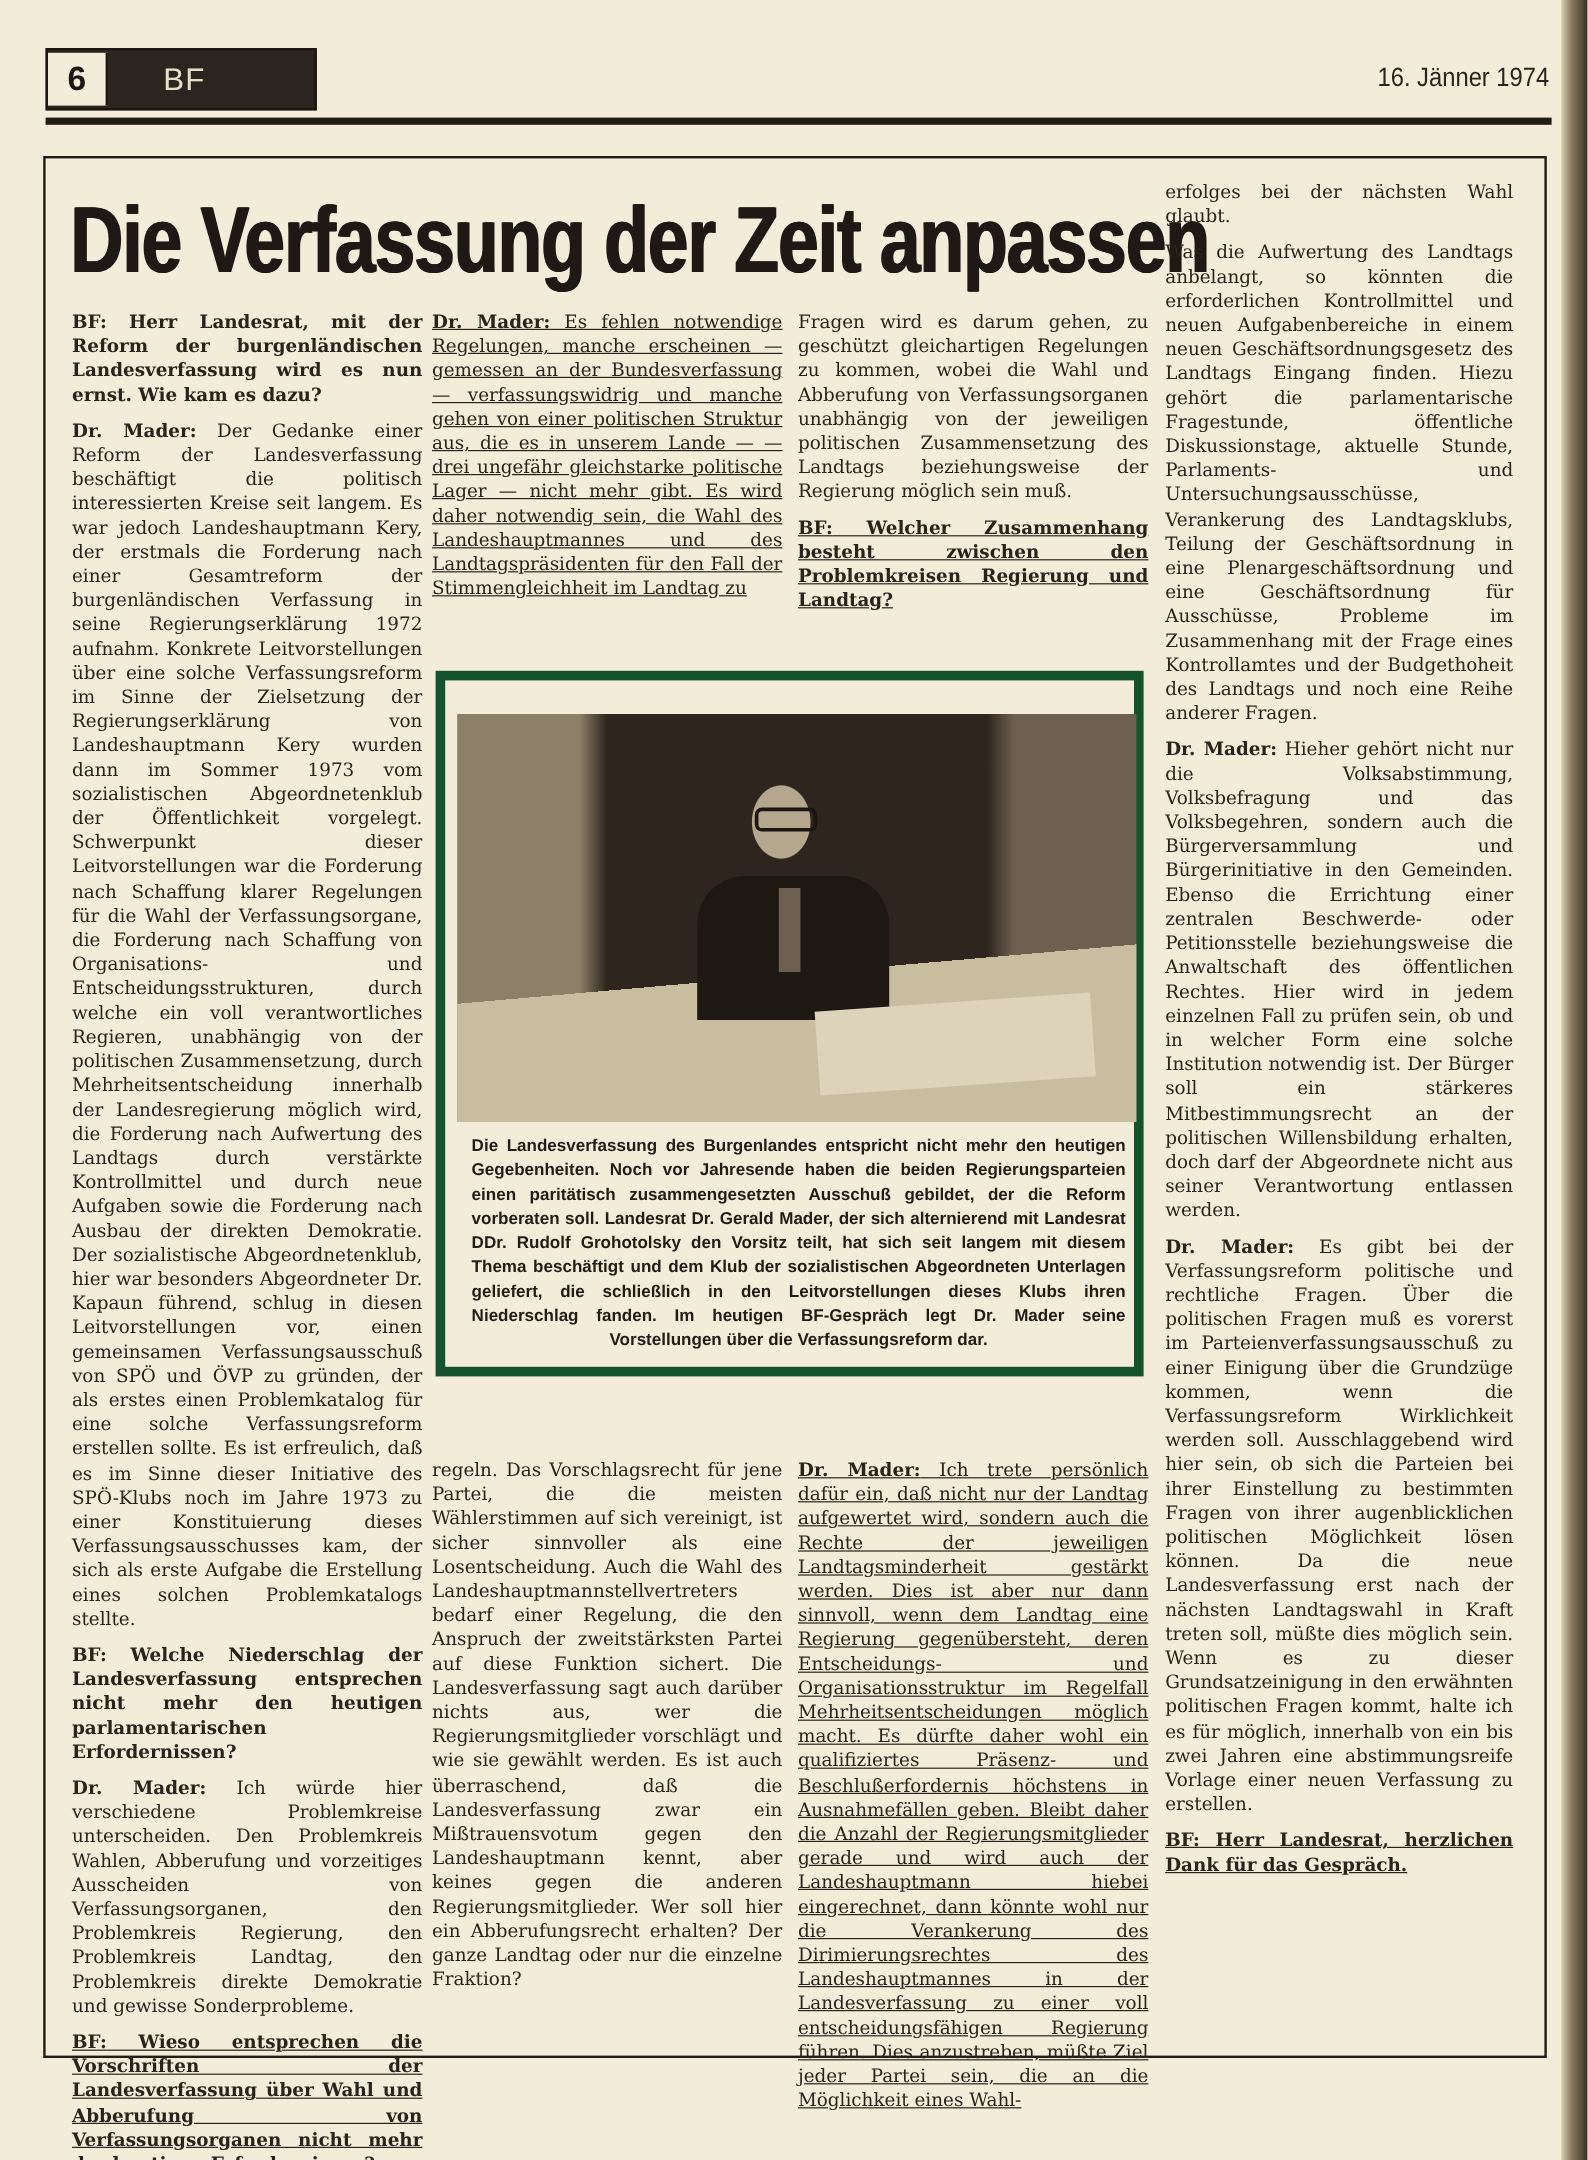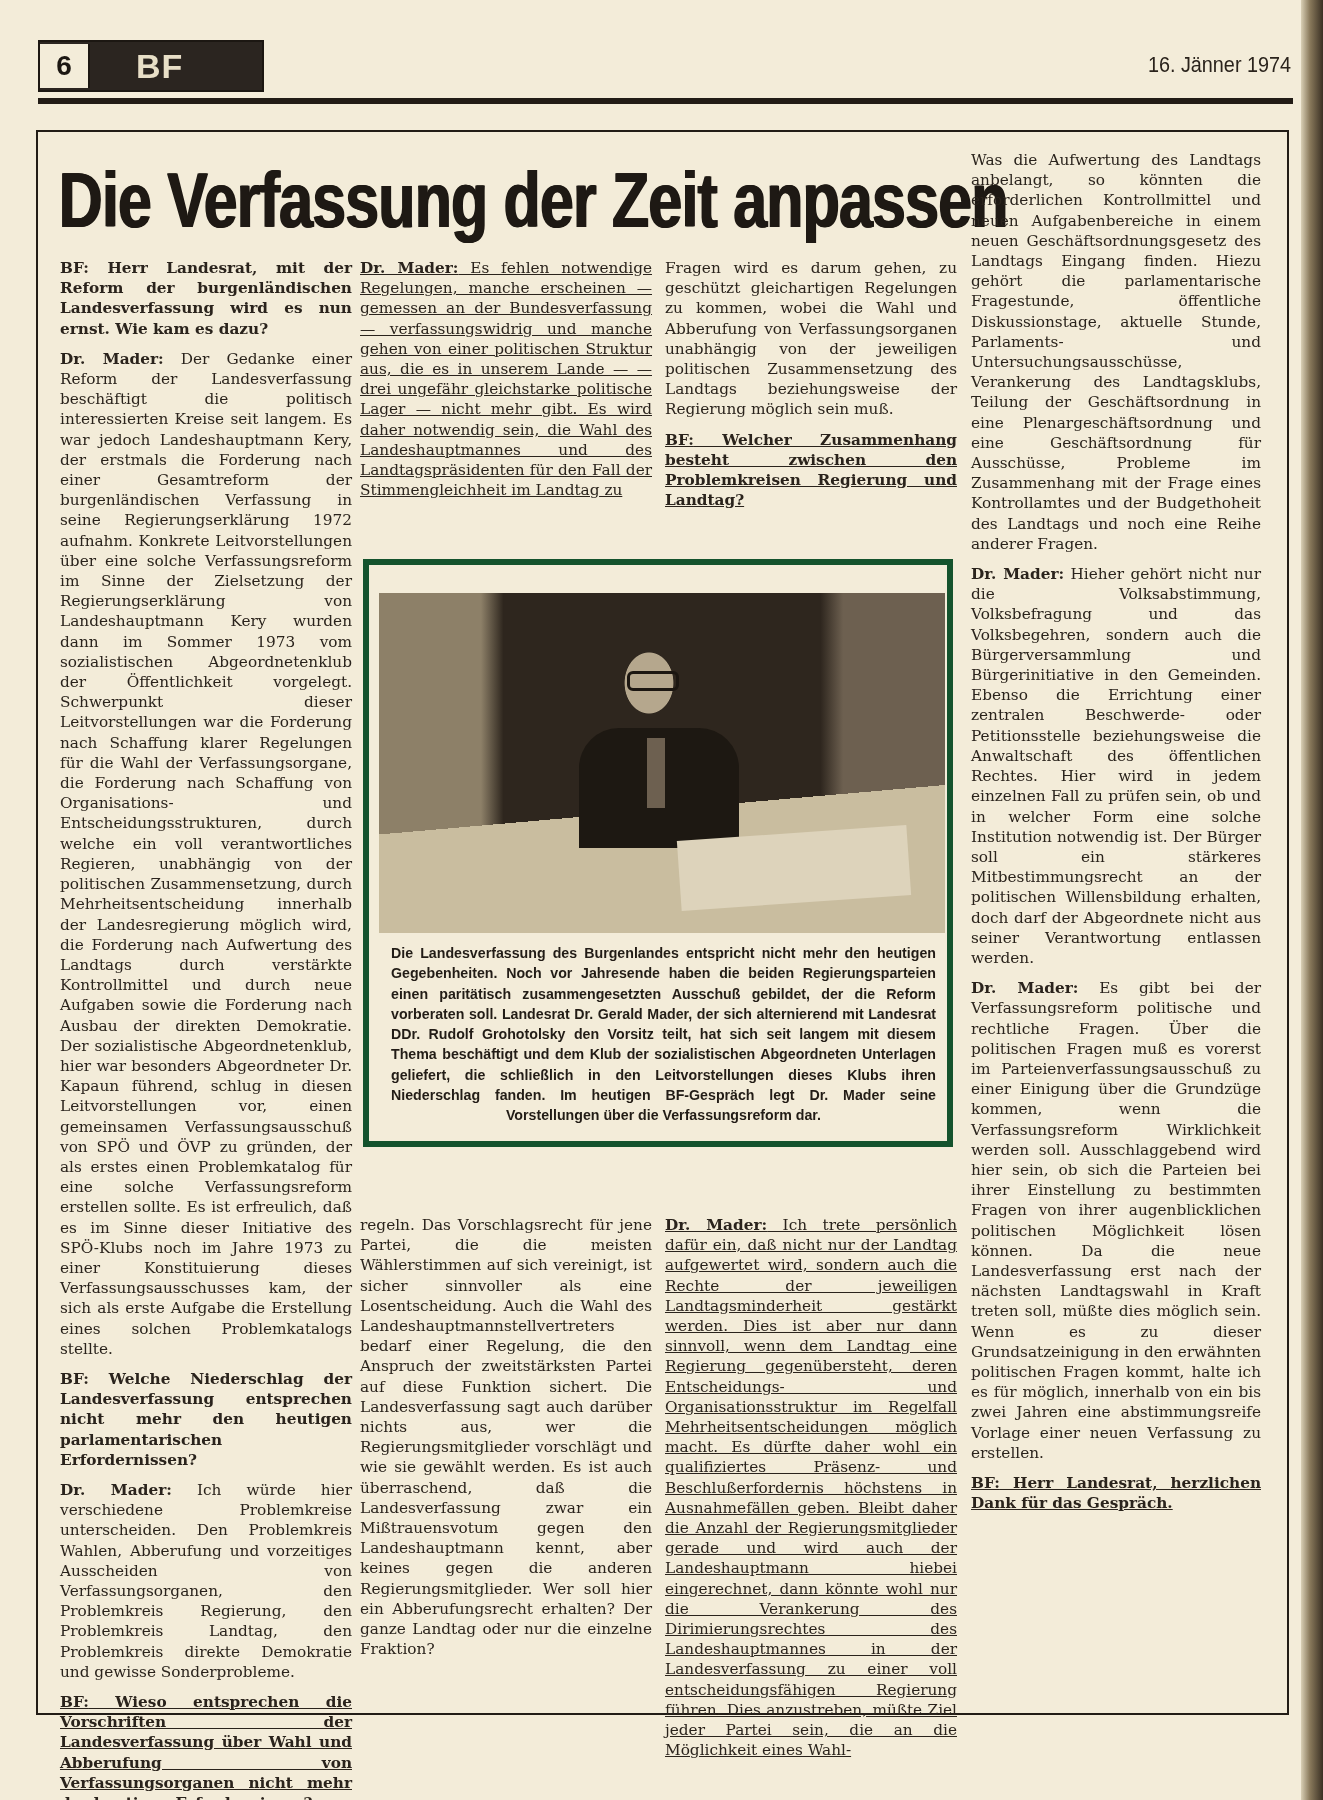--- a/index.html
+++ b/index.html
@@ -17,22 +17,22 @@
       position: absolute; left: 38px; top: 40px; width: 222px; height: 48px;
       border: 2px solid #1c1712; background: #2b2520;
       display: flex; align-items: center;
     }
     .page-num {
       width: 48px; height: 44px; background: #f3ecd9; border-right: 2px solid #1c1712;
       display: flex; align-items: center; justify-content: center;
       font-family: "Liberation Sans", sans-serif; font-weight: bold; font-size: 28px; color: #1c1712;
     }
     .paper-name {
-      margin-left: 46px; font-family: "Liberation Sans", sans-serif; font-weight: bold;
-      font-size: 34px; color: #e8dfc7; letter-spacing: 1px;
+      margin-left: 46px; font-family: "Liberation Sans", sans-serif; font-weight: normal;
+      font-size: 26px; color: #e8dfc7; letter-spacing: 1px;
     }
     .date {
       position: absolute; right: 32px; top: 52px;
       font-family: "Liberation Sans", sans-serif; font-size: 22px; color: #2a231c;
       transform: scaleX(0.9); transform-origin: right;
     }
     .top-rule {
       position: absolute; left: 38px; top: 98px; width: 1255px; height: 6px; background: #221c16;
     }
     .frame {
@@ -55,21 +55,21 @@
     .q { font-weight: bold; }
     .spk { font-weight: bold; }
     #c1 { left: 60px; top: 258px; width: 292px; }
     #c2 { left: 360px; top: 258px; width: 292px; }
     #c3 { left: 665px; top: 258px; width: 292px; }
     #c4 { left: 971px; top: 150px; width: 290px; }
     #c2b { left: 360px; top: 1215px; width: 292px; }
     #c3b { left: 665px; top: 1215px; width: 292px; }
     .photo-box {
       position: absolute; left: 363px; top: 559px; width: 590px; height: 588px;
-      border: 6px solid #14532d; box-sizing: border-box;
+      border: 8px solid #14532d; box-sizing: border-box;
     }
     .photo {
       position: absolute; left: 10px; top: 28px; width: 566px; height: 340px;
       background:
         radial-gradient(ellipse 40px 50px at 270px 90px, #b5a78d 0%, #b5a78d 60%, transparent 62%),
         linear-gradient(175deg, transparent 0 62%, #c9bd9f 62% 100%),
         linear-gradient(to right, #8d8068 0 18%, #2e261e 22% 78%, #6d6050 82% 100%);
       overflow: hidden;
     }
     .photo .suit {
@@ -118,20 +118,21 @@
     <p class="q cont"><span class="spk">BF:</span><span> Wieso entsprechen die Vorschriften der Landesverfassung über Wahl und Abberufung von Verfassungsorganen nicht mehr der heutigen Erfordernissen?</span></p>
   </div>
 <div class="col" id="c2">
     <p class="cont"><span class="spk">Dr. Mader:</span><span> Es fehlen notwendige Regelungen, manche erscheinen — gemessen an der Bundesverfassung — verfassungswidrig und manche gehen von einer politischen Struktur aus, die es in unserem Lande — — drei ungefähr gleichstarke politische Lager — nicht mehr gibt. Es wird daher notwendig sein, die Wahl des Landeshauptmannes und des Landtagspräsidenten für den Fall der Stimmengleichheit im Landtag zu</span></p>
   </div>
 <div class="col" id="c3">
     <p><span>Fragen wird es darum gehen, zu geschützt gleichartigen Regelungen zu kommen, wobei die Wahl und Abberufung von Verfassungsorganen unabhängig von der jeweiligen politischen Zusammensetzung des Landtags beziehungsweise der Regierung möglich sein muß.</span></p>
     <p class="q cont"><span class="spk">BF:</span><span> Welcher Zusammenhang besteht zwischen den Problemkreisen Regierung und Landtag?</span></p>
   </div>
 <div class="col" id="c4">
+    <p><span>erfolges bei der nächsten Wahl glaubt.</span></p>
     <p><span>Was die Aufwertung des Landtags anbelangt, so könnten die erforderlichen Kontrollmittel und neuen Aufgabenbereiche in einem neuen Geschäftsordnungsgesetz des Landtags Eingang finden. Hiezu gehört die parlamentarische Fragestunde, öffentliche Diskussionstage, aktuelle Stunde, Parlaments- und Untersuchungsausschüsse, Verankerung des Landtagsklubs, Teilung der Geschäftsordnung in eine Plenargeschäftsordnung und eine Geschäftsordnung für Ausschüsse, Probleme im Zusammenhang mit der Frage eines Kontrollamtes und der Budgethoheit des Landtags und noch eine Reihe anderer Fragen.</span></p>
     <p><span class="spk">Dr. Mader:</span><span> Hieher gehört nicht nur die Volksabstimmung, Volksbefragung und das Volksbegehren, sondern auch die Bürgerversammlung und Bürgerinitiative in den Gemeinden. Ebenso die Errichtung einer zentralen Beschwerde- oder Petitionsstelle beziehungsweise die Anwaltschaft des öffentlichen Rechtes. Hier wird in jedem einzelnen Fall zu prüfen sein, ob und in welcher Form eine solche Institution notwendig ist. Der Bürger soll ein stärkeres Mitbestimmungsrecht an der politischen Willensbildung erhalten, doch darf der Abgeordnete nicht aus seiner Verantwortung entlassen werden.</span></p>
     <p><span class="spk">Dr. Mader:</span><span> Es gibt bei der Verfassungsreform politische und rechtliche Fragen. Über die politischen Fragen muß es vorerst im Parteienverfassungsausschuß zu einer Einigung über die Grundzüge kommen, wenn die Verfassungsreform Wirklichkeit werden soll. Ausschlaggebend wird hier sein, ob sich die Parteien bei ihrer Einstellung zu bestimmten Fragen von ihrer augenblicklichen politischen Möglichkeit lösen können. Da die neue Landesverfassung erst nach der nächsten Landtagswahl in Kraft treten soll, müßte dies möglich sein. Wenn es zu dieser Grundsatzeinigung in den erwähnten politischen Fragen kommt, halte ich es für möglich, innerhalb von ein bis zwei Jahren eine abstimmungsreife Vorlage einer neuen Verfassung zu erstellen.</span></p>
     <p class="q cont"><span class="spk">BF:</span><span> Herr Landesrat, herzlichen Dank für das Gespräch.</span></p>
   </div>
 
 <div class="photo-box">
   <div class="photo">
     <div class="suit"></div>
     <div class="tie"></div>

